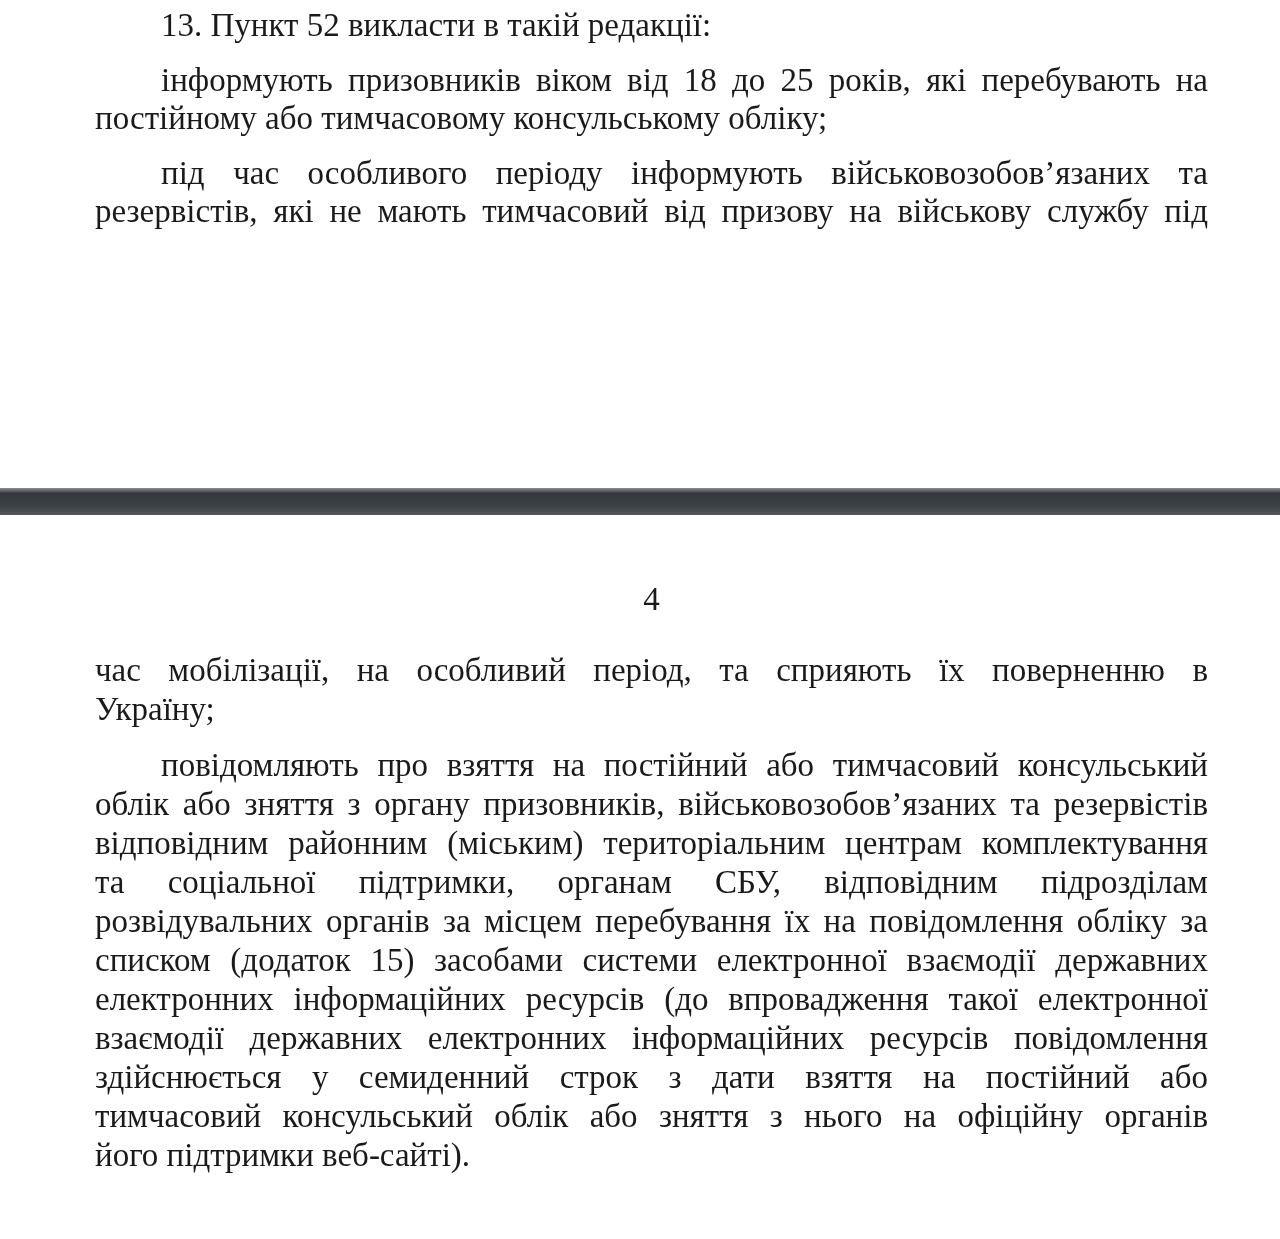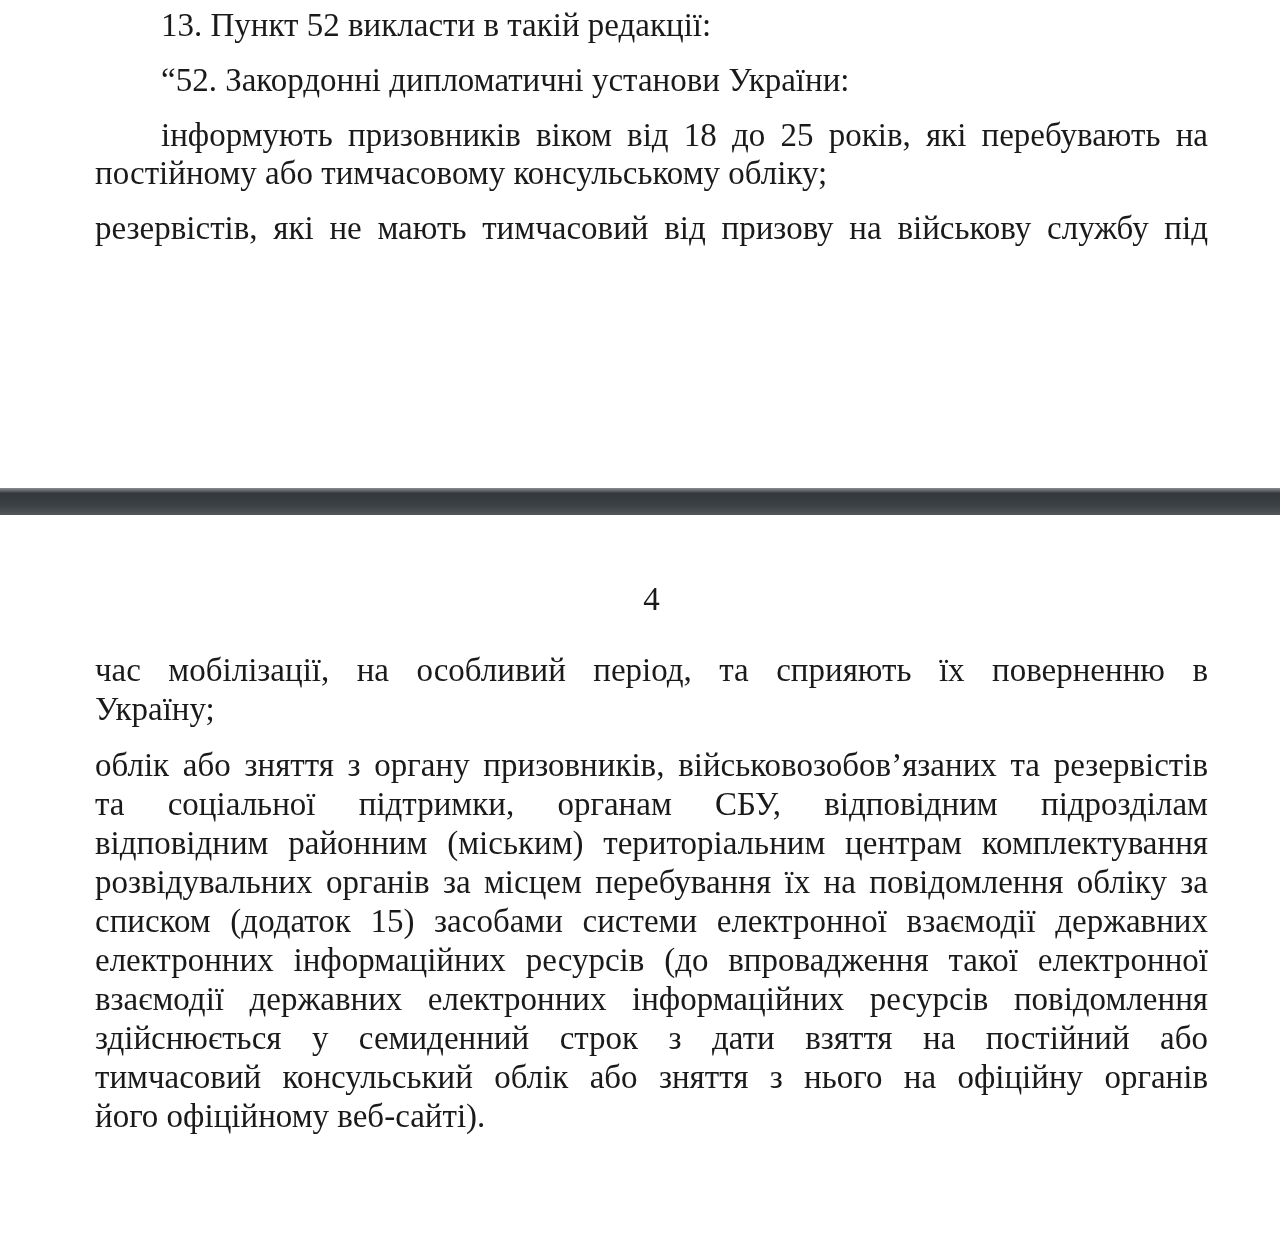--- a/index.html
+++ b/index.html
@@ -65,48 +65,47 @@
 </head>
 <body>
 
 <div class="page" style="color: rgb(26, 26, 26); background: rgb(255, 255, 255);">
 
   <section class="page-fragment fragment-top">
       <div class="para">
         <div class="line ind">13. Пункт 52 викласти в такій редакції:</div>
       </div>
       <div class="para">
-        <div class="line ind">“52. Закордонні дипломатичні установи України:</div>
-      </div>
-      <div class="para">
         <div class="line j ind">інформують призовників віком від 18 до 25 років, які перебувають на</div>
         <div class="line">постійному або тимчасовому консульському обліку;</div>
       </div>
       <div class="para">
+        <div class="line j ind">під час особливого періоду інформують військовозобов’язаних та</div>
         <div class="line j">резервістів, які не мають тимчасовий від призову на військову службу під</div>
       </div>
     </section>
 
   <div class="page-divider" style="background: linear-gradient(rgb(139, 143, 146) 0%, rgb(52, 56, 60) 20%, rgb(60, 65, 69) 65%, rgb(81, 86, 89) 100%);"></div>
 
   <section class="page-fragment fragment-bottom">
     <div class="page-number">4</div>
     <div>
         <div class="para">
           <div class="line j">час мобілізації, на особливий період, та сприяють їх поверненню в</div>
           <div class="line">Україну;</div>
         </div>
         <div class="para">
+          <div class="line j ind">повідомляють про взяття на постійний або тимчасовий консульський</div>
           <div class="line j">облік або зняття з органу призовників, військовозобов’язаних та резервістів</div>
+          <div class="line j">відповідним районним (міським) територіальним центрам комплектування</div>
           <div class="line j">та соціальної підтримки, органам СБУ, відповідним підрозділам</div>
-          <div class="line j">відповідним районним (міським) територіальним центрам комплектування</div>
           <div class="line j">розвідувальних органів за місцем перебування їх на повідомлення обліку за</div>
           <div class="line j">списком (додаток 15) засобами системи електронної взаємодії державних</div>
           <div class="line j">електронних інформаційних ресурсів (до впровадження такої електронної</div>
           <div class="line j">взаємодії державних електронних інформаційних ресурсів повідомлення</div>
           <div class="line j">здійснюється у семиденний строк з дати взяття на постійний або</div>
           <div class="line j">тимчасовий консульський облік або зняття з нього на офіційну органів</div>
-          <div class="line">його офіційному веб-сайті).</div>
+          <div class="line">його підтримки веб-сайті).</div>
         </div>
       </div>
   </section>
 
 </div>
 
 </body></html>

